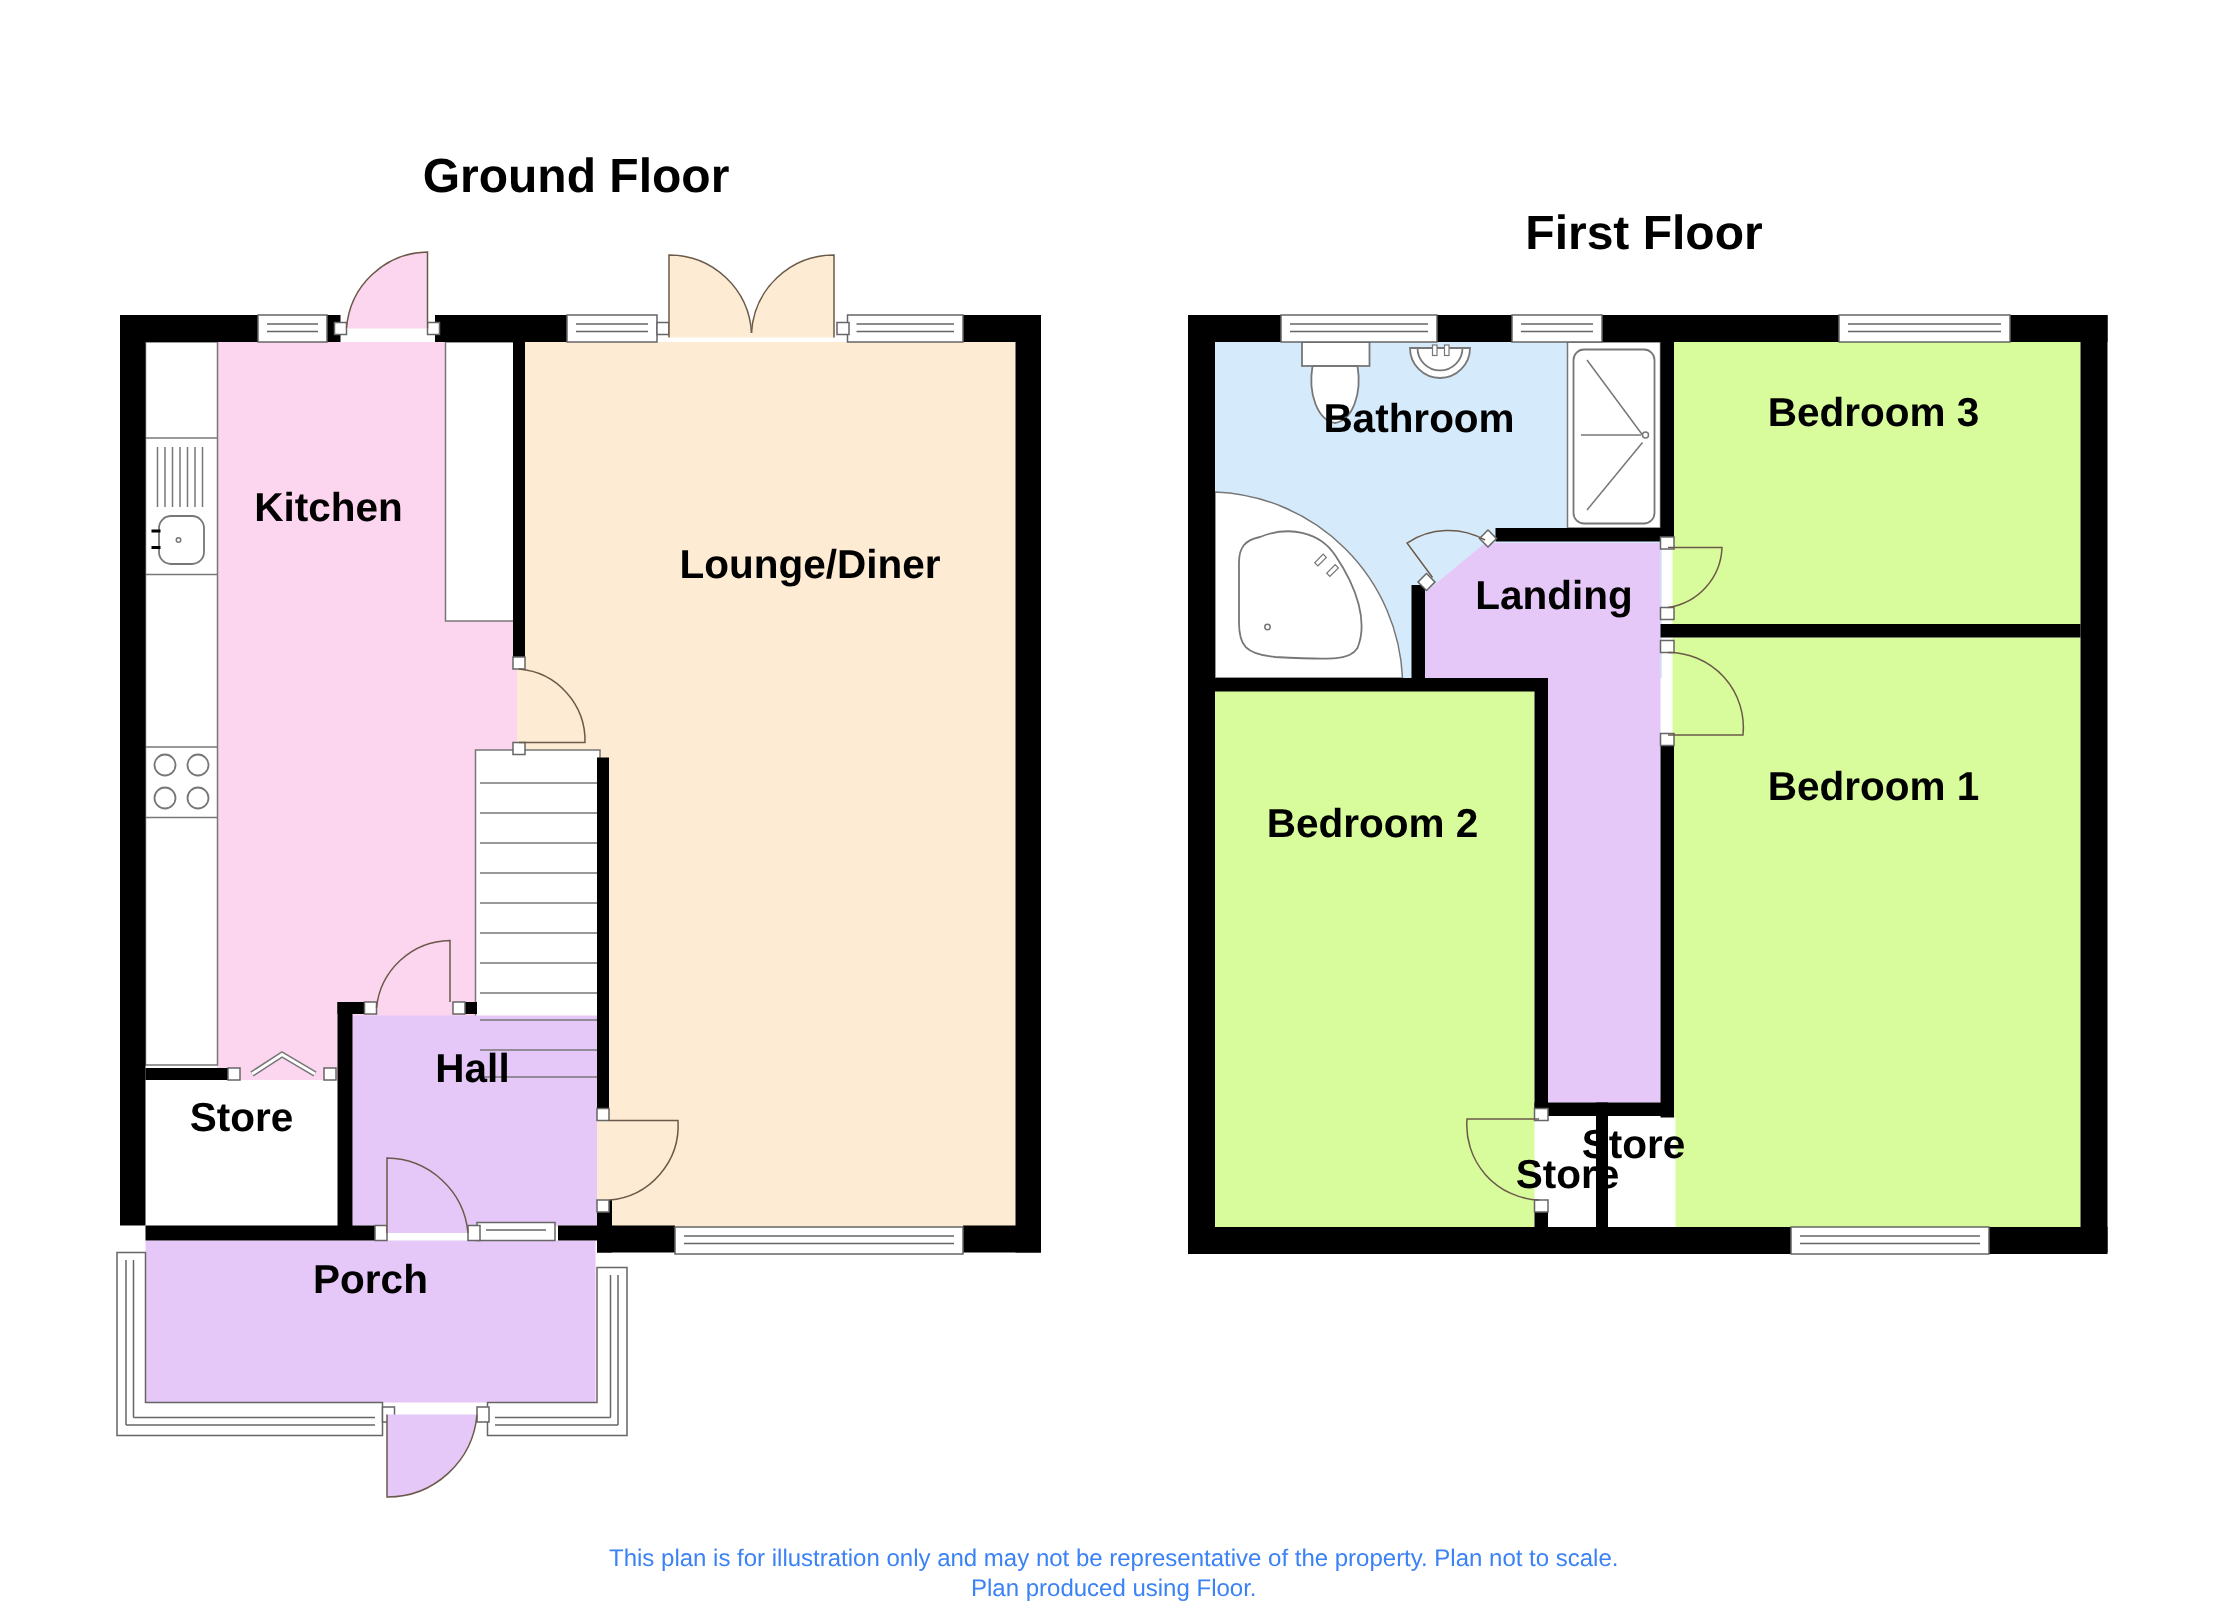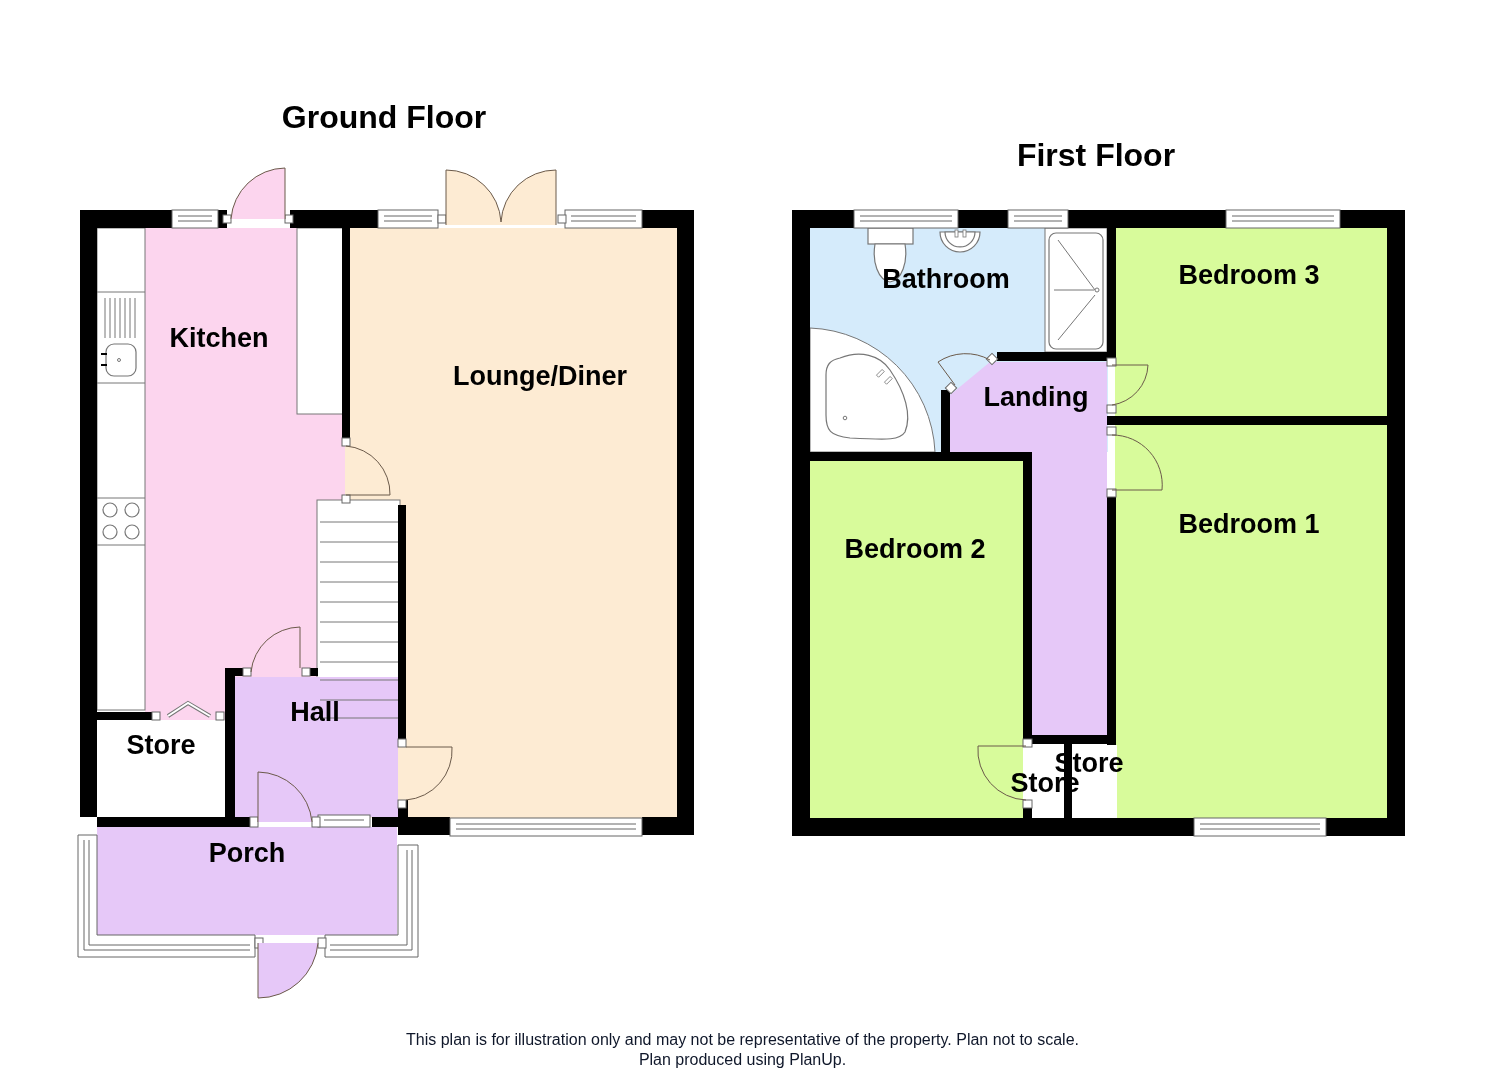--- a/index.html
+++ b/index.html
@@ -1,20 +1,20 @@
 <!DOCTYPE html>
 <html><head>
   <meta charset="utf-8">
   <style>
     html, body { margin: 0; padding: 0; background: #ffffff; }
     body { width: 1485px; height: 1080px; position: relative; overflow: hidden; font-family: "Liberation Sans", sans-serif; }
     svg { position: absolute; left: 0; top: 0; }
     .room-label { font-family: "Liberation Sans", sans-serif; font-weight: bold; font-size: 27px; fill: #000; }
     .floor-title { font-family: "Liberation Sans", sans-serif; font-weight: bold; font-size: 32px; fill: #000; }
-    .disclaimer { position: absolute; left: 0; width: 1485px; text-align: center; font-family: "Liberation Sans", sans-serif; font-size: 16px; color: #0f172a; line-height: 20px; }
+    .disclaimer { position: absolute; left: 0; width: 1485px; text-align: center; font-family: "Liberation Sans", sans-serif; font-size: 16px; color: #3b82f6; line-height: 20px; }
     .wall { fill: #000; }
     .win { fill: #fff; stroke: #666; stroke-width: 1; }
     .winline { stroke: #666; stroke-width: 1; fill: none; }
     .jamb { fill: #fff; stroke: #666; stroke-width: 1; }
     .swing { fill: none; stroke: #6b5a4a; stroke-width: 1; }
     .fixture { fill: #fff; stroke: #777; stroke-width: 1.2; }
     .fixline { stroke: #777; stroke-width: 1; fill: none; }
   </style>
 </head>
 <body>
@@ -291,13 +291,13 @@
     <text class="room-label" x="1249" y="284" text-anchor="middle">Bedroom 3</text>
     <text class="room-label" x="1036" y="406" text-anchor="middle">Landing</text>
     <text class="room-label" x="915" y="558" text-anchor="middle">Bedroom 2</text>
     <text class="room-label" x="1249" y="533" text-anchor="middle">Bedroom 1</text>
     <text class="room-label" x="1089" y="772" text-anchor="middle">Store</text>
     <text class="room-label" x="1045" y="792" text-anchor="middle">Store</text>
   </g>
 </svg>
 
 <div class="disclaimer" style="top:1030px;">This plan is for illustration only and may not be representative of the property. Plan not to scale.</div>
-<div class="disclaimer" style="top:1050px;">Plan produced using PlanUp.</div>
+<div class="disclaimer" style="top:1050px;">Plan produced using Floor.</div>
 
 </body></html>

